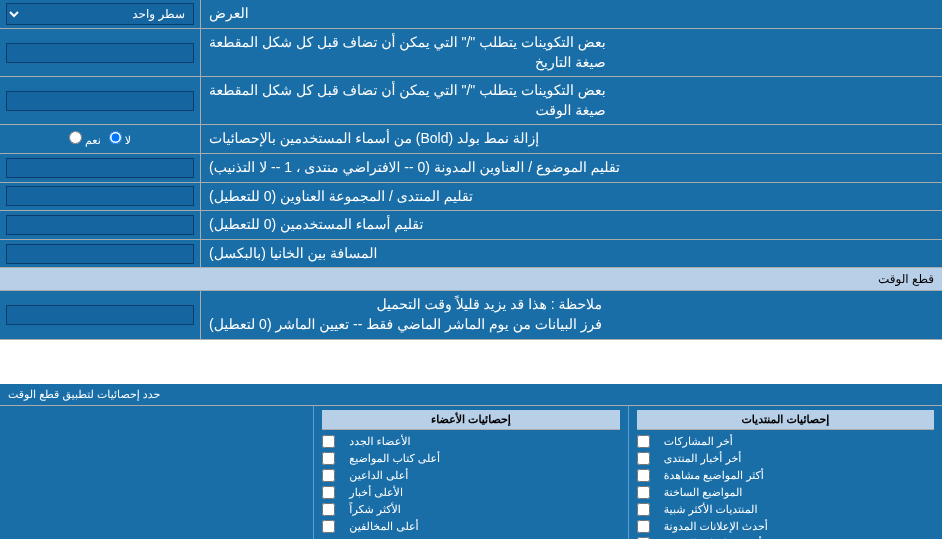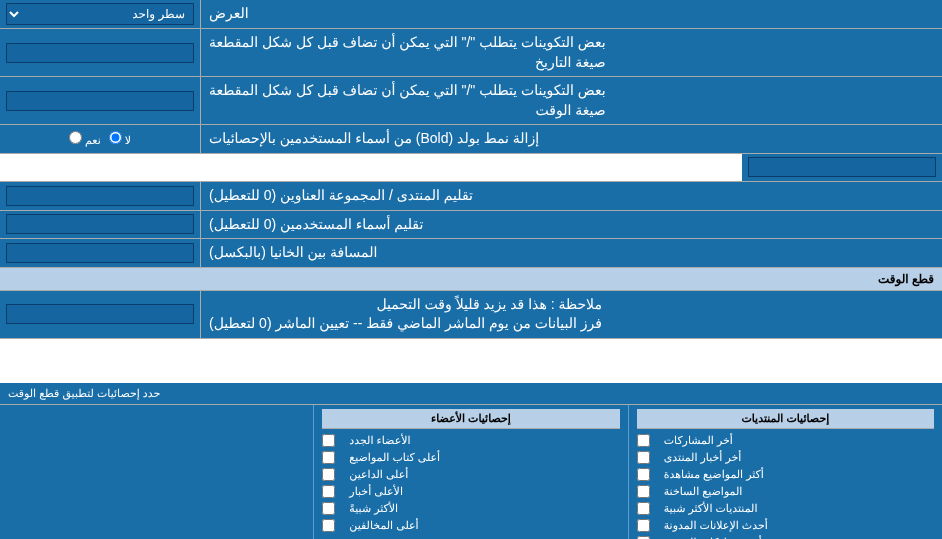--- a/index.html
+++ b/index.html
@@ -41,21 +41,21 @@
       border: 1px solid #0a3d6b;
       padding: 2px 6px;
       width: 100%;
       text-align: center;
       font-size: 12px;
       direction: ltr;
     }
     .section-header {
       background: #b8cfe8;
       color: #000;
-      font-weight: bold;
+      font-weight: normal;
       text-align: right;
       padding: 4px 8px;
       border-bottom: 1px solid #aaa;
       font-size: 12px;
     }
     .dropdown-cell {
       width: 200px;
       background: #1a6ea8;
       display: flex;
       align-items: center;
@@ -174,20 +174,23 @@
       <input type="radio" name="bold_remove" value="no" checked="" style="">
     </label>
     <label>
       <span>نعم</span>
       <input type="radio" name="bold_remove" value="yes" style="">
     </label>
   </div>
 </div>
 
 <div class="row">
+  <div class="label-cell">
+    <span>تقليم الموضوع / العناوين المدونة (0 -- الافتراضي منتدى ، 1 -- لا التذنيب)</span>
+  </div>
   <div class="input-cell">
     <input type="text" style="">
   </div>
 </div>
 
 <div class="row">
   <div class="label-cell">
     <span>تقليم المنتدى / المجموعة العناوين (0 للتعطيل)</span>
   </div>
   <div class="input-cell">
@@ -283,21 +286,21 @@
     </div>
     <div class="stats-item">
       <span>أعلى الداعين</span>
       <input type="checkbox" style="">
     </div>
     <div class="stats-item">
       <span>الأعلى أخبار</span>
       <input type="checkbox" style="">
     </div>
     <div class="stats-item">
-      <span>الأكثر شبيةً</span>
+      <span>الأكثر شكراً</span>
       <input type="checkbox" style="">
     </div>
     <div class="stats-item">
       <span>أعلى المخالفين</span>
       <input type="checkbox" style="">
     </div>
   </div>
 
   <div class="stats-col" style="flex:1; background:#1a6ea8;">
   </div>

